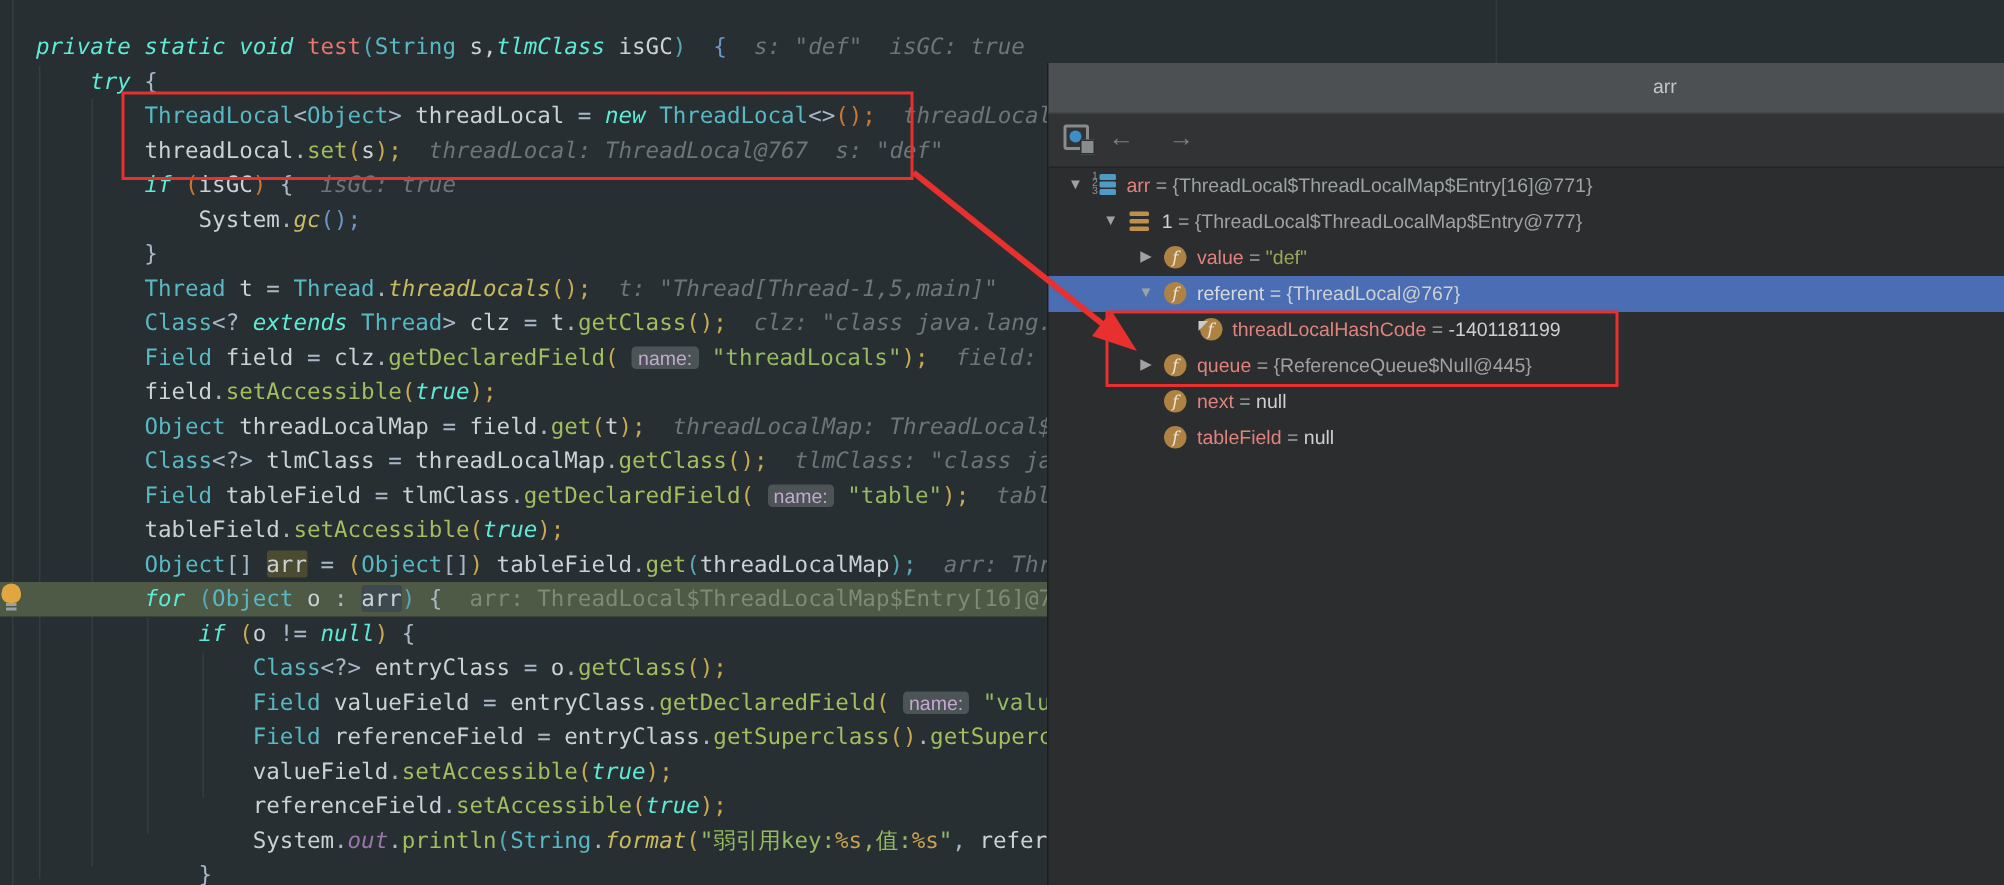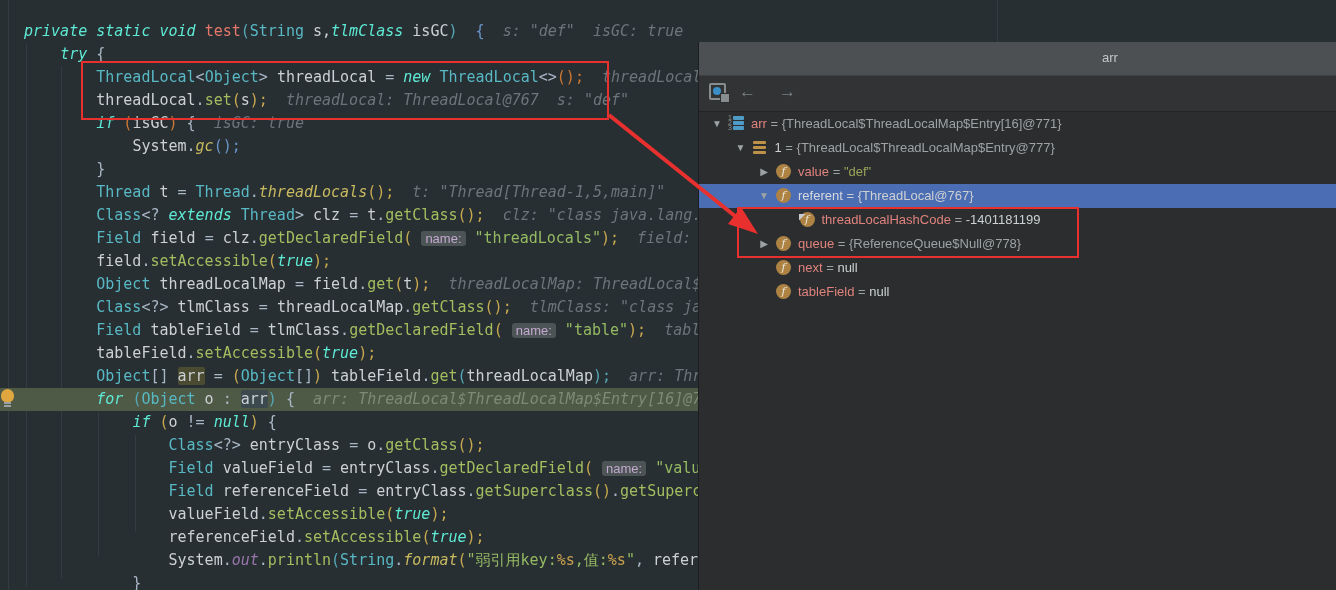--- a/index.html
+++ b/index.html
@@ -21,21 +21,21 @@
   .c-smth{color:#c9ba5f;font-style:italic}
   .c-fld{color:#9876aa;font-style:italic}
   .c-str{color:#95ba62}
   .c-fmt{color:#c9a24d}
   .c-pnc{color:#a9b7c6}
   .c-brY{color:#c9a94f}
   .c-brC{color:#56a8b8}
   .c-brB{color:#6c95c8}
   .c-brO{color:#cc7832}
   .c-hint{color:#6c757a;font-style:italic}
-  .c-hintg{color:#7d8a74;font-style:italic}
+  .c-hintg{color:#7d8a74;}
   .c-chip{background:#4c5456;color:#c3a8cf;border-radius:3px;padding:0 4px;font-size:13px;
           font-family:"Liberation Sans",sans-serif;}
   .bulb{position:absolute;left:1px;top:389px;width:13px;height:13px;background:#e0a63f;
         border-radius:50% 50% 40% 40%;}
   .bulb::after{content:"";position:absolute;left:3px;top:13px;width:7px;height:2px;
         background:#9aa0a3;box-shadow:0 3px 0 #9aa0a3;}
   .topseam{position:absolute;left:997px;top:0;width:1px;height:42px;background:#303b41;}
   
   .panel{position:absolute;left:698px;top:42px;width:638px;height:548px;background:#2b2d2e;
          border-left:1px solid #1c1e1f;font-family:"Liberation Sans",sans-serif;}
@@ -122,21 +122,21 @@
       </div>
       <span class="navarrow" style="left:40px">←</span>
       <span class="navarrow" style="left:80px">→</span>
     </div>
     <div class="tree" id="tree">
         <div class="trow" style="padding-left: 7px;"><span class="expcol">▼</span><span class="iconcol"><span class="arrnum"><span class="r" style="display: block;"><span class="d">1</span><span class="b"></span></span><span class="r" style="display: block;"><span class="d">2</span><span class="b"></span></span><span class="r" style="display: block;"><span class="d">3</span><span class="b"></span></span></span></span><span class="t-n">arr</span><span class="t-eq"> = </span><span class="t-vg">{ThreadLocal$ThreadLocalMap$Entry[16]@771}</span></div>
         <div class="trow" style="padding-left: 30.5px;"><span class="expcol">▼</span><span class="iconcol"><span class="arrbars"><span class="b" style="display: block;"></span><span class="b" style="display: block;"></span><span class="b" style="display: block;"></span></span></span><span class="t-vw">1</span><span class="t-eq"> = </span><span class="t-vg">{ThreadLocal$ThreadLocalMap$Entry@777}</span></div>
         <div class="trow" style="padding-left: 54px;"><span class="expcol">▶</span><span class="iconcol"><span class="ficon">f</span></span><span class="t-n">value</span><span class="t-eq"> = </span><span class="t-vs">"def"</span></div>
         <div class="trow sel" style="padding-left: 54px;"><span class="expcol">▼</span><span class="iconcol"><span class="ficon">f</span></span><span class="t-nw">referent</span><span class="t-eqw"> = </span><span class="t-vw">{ThreadLocal@767}</span></div>
         <div class="trow" style="padding-left: 77.5px;"><span class="expcol"></span><span class="iconcol"><span class="ficon">f<span class="fmark"></span></span></span><span class="t-n">threadLocalHashCode</span><span class="t-eq"> = </span><span class="t-vw">-1401181199</span></div>
-        <div class="trow" style="padding-left: 54px;"><span class="expcol">▶</span><span class="iconcol"><span class="ficon">f</span></span><span class="t-n">queue</span><span class="t-eq"> = </span><span class="t-vg">{ReferenceQueue$Null@778}</span></div>
+        <div class="trow" style="padding-left: 54px;"><span class="expcol">▶</span><span class="iconcol"><span class="ficon">f</span></span><span class="t-n">queue</span><span class="t-eq"> = </span><span class="t-vg">{ReferenceQueue$Null@445}</span></div>
         <div class="trow" style="padding-left: 54px;"><span class="expcol"></span><span class="iconcol"><span class="ficon">f</span></span><span class="t-n">next</span><span class="t-eq"> = </span><span class="t-vw">null</span></div>
         <div class="trow" style="padding-left: 54px;"><span class="expcol"></span><span class="iconcol"><span class="ficon">f</span></span><span class="t-n">tableField</span><span class="t-eq"> = </span><span class="t-vw">null</span></div>
       </div>
   </div>
 
   <svg class="overlay" id="overlay" width="1336" height="590">
       <rect x="82" y="62" width="526" height="57" fill="none" stroke="#e8312e" stroke-width="2"></rect>
       <rect x="738" y="208" width="340" height="49" fill="none" stroke="#e8312e" stroke-width="2"></rect>
       <line x1="609" y1="115" x2="735" y2="216" stroke="#e8312e" stroke-width="4"></line>
       <polygon points="758,234 728,224 741,207" fill="#e8312e"></polygon>

